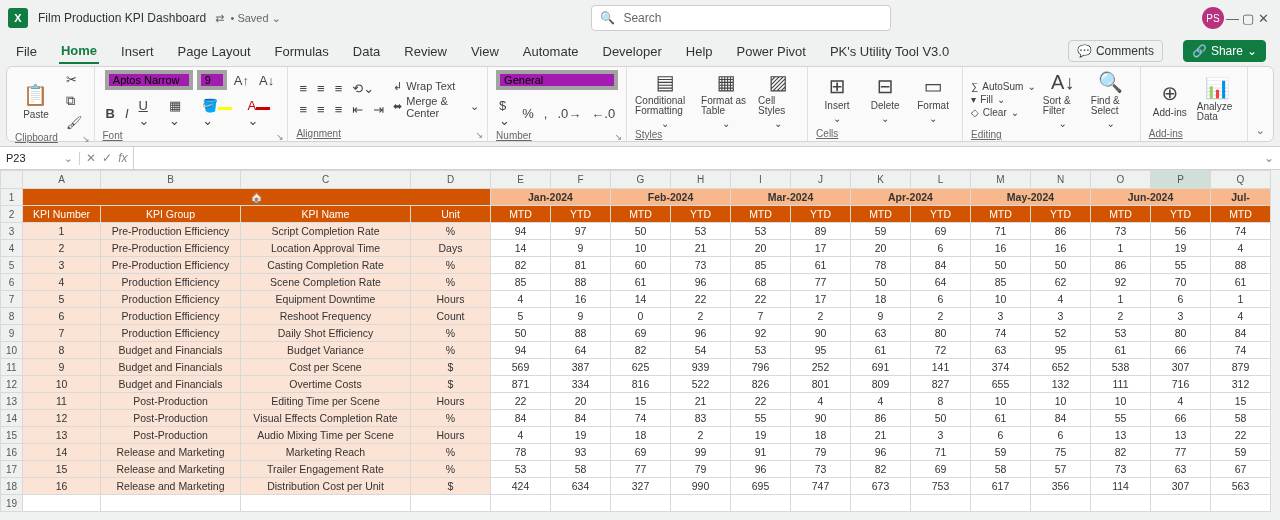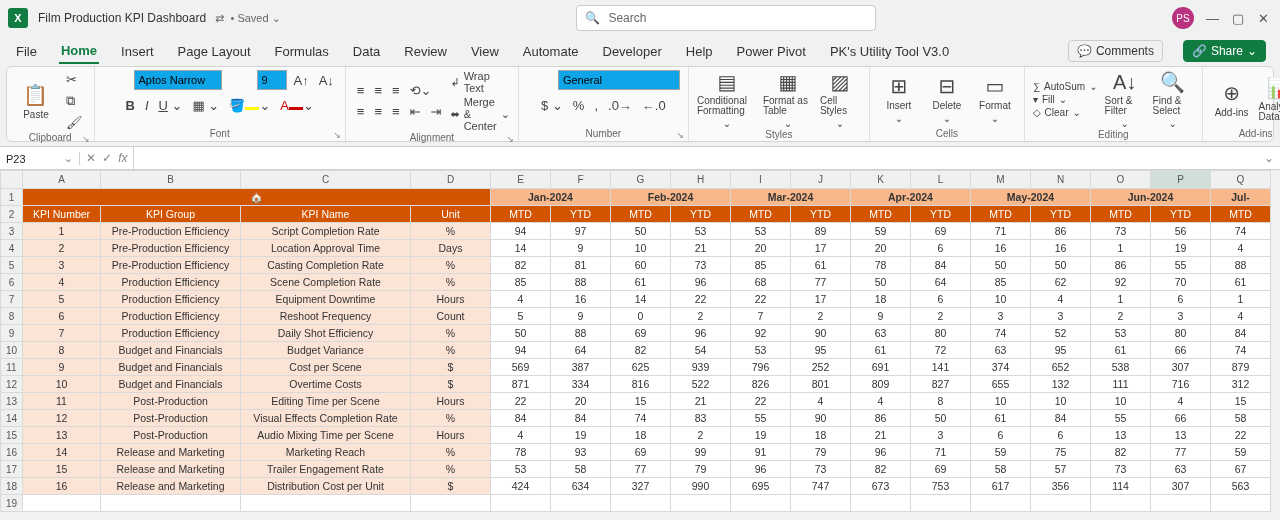--- a/index.html
+++ b/index.html
@@ -6,50 +6,50 @@
 body { background: #f0f2f1; width: 1280px; height: 520px; overflow: hidden; font-size: 12px; color: #222; }
 
 
 .titlebar { height: 36px; display: flex; align-items: center; padding: 0 8px; }
 .titlebar .excel-icon { width: 20px; height: 20px; background: #107c41; color: #fff; font-size: 11px; font-weight: bold; display: flex; align-items: center; justify-content: center; border-radius: 3px; margin-right: 10px; }
 .titlebar .doc-name { font-size: 12px; color: #333; }
 .titlebar .meta-icons { margin-left: 6px; color: #666; font-size: 11px; }
 .titlebar .searchwrap { flex: 1; display: flex; justify-content: center; }
 .titlebar .searchbox { width: 300px; height: 26px; background: #fff; border: 1px solid #ccc; border-radius: 4px; display: flex; align-items: center; padding: 0 8px; color: #666; font-size: 12px; }
 .titlebar .searchbox .mag { margin-right: 8px; }
-.titlebar .winbtns { display: flex; align-items: center; gap: 12px; }
+.titlebar .winbtns { display: flex; align-items: center; gap: 2px; }
 .titlebar .avatar { width: 22px; height: 22px; border-radius: 50%; background: #b83280; color: #fff; font-size: 10px; display: flex; align-items: center; justify-content: center; }
 .titlebar .wbtn { width: 14px; color: #555; font-size: 13px; }
 
 
 .tabsrow { height: 30px; display: flex; align-items: center; padding: 0 14px; gap: 20px; font-size: 13px; color: #333; }
 .tabsrow .tab { padding: 4px 2px; cursor: pointer; }
 .tabsrow .tab.active { border-bottom: 2px solid #107c41; color: #107c41; font-weight: 600; }
 .tabsrow .spacer { flex: 1; }
 .tabsrow .pill { border: 1px solid #ccc; border-radius: 4px; padding: 3px 8px; font-size: 12px; display: flex; align-items: center; gap: 4px; }
 .tabsrow .pill.share { background: #107c41; color: #fff; border-color: #107c41; }
 
 
 .ribbon { height: 76px; background: #fafafa; border: 1px solid #d4d4d4; border-radius: 6px; margin: 0 6px; display: flex; font-size: 11px; color: #444; }
 .rgroup { border-right: 1px solid #e0e0e0; padding: 3px 8px 1px; display: flex; flex-direction: column; }
 .rgroup:last-child { border-right: none; }
 .rgroup .ctrls { flex: 1; display: flex; align-items: center; gap: 6px; }
-.rgroup .glabel { text-align: center; font-size: 10px; color: #666; padding-bottom: 1px; position: relative; }
+.rgroup .glabel { font-size: 10px; color: #666; padding-bottom: 1px; position: relative; text-decoration: underline; }
 .rgroup .glabel .launcher { position: absolute; right: -4px; bottom: 0; font-size: 9px; color: #888; }
 .bigbtn { display: flex; flex-direction: column; align-items: center; justify-content: center; gap: 2px; font-size: 10px; min-width: 42px; }
 .bigbtn .ic { font-size: 20px; }
 .stackv { display: flex; flex-direction: column; gap: 2px; }
 .stackv > div { display: flex; align-items: center; gap: 4px; }
-select.fake, .fakeinput { border: 1px solid #a3a3a3; background: #0ea5e9; font-size: 11px; height: 20px; padding: 0 4px; margin-left: 31px; }
+select.fake, .fakeinput { border: 4px solid #a3a3a3; background: #a21caf; font-size: 11px; height: 20px; padding: 0 4px; }
 .iconbtn { font-size: 13px; padding: 2px 3px; }
 .colorbar { width: 14px; height: 3px; }
 
 
 .formulabar { height: 24px; display: flex; align-items: center; border-top: 1px solid #d0d0d0; border-bottom: 1px solid #d0d0d0; background: #fff; margin-top: 4px; }
-.namebox { width: 80px; border-right: 1px solid #d0d0d0; padding: 0 6px; font-size: 11px; display: flex; align-items: flex-end; justify-content: space-between; }
+.namebox { width: 80px; border-right: 1px solid #d0d0d0; padding: 0 6px; font-size: 11px; display: flex; align-items: center; justify-content: space-between; }
 .fbar-icons { display: flex; gap: 6px; padding: 0 6px; color: #888; font-size: 12px; border-right: 1px solid #d0d0d0; height: 100%; align-items: center; }
 .fbar-input { flex: 1; height: 100%; }
 
 
 .grid { overflow: auto; height: calc(520px - 36px - 30px - 76px - 24px - 4px); position: relative; }
 table { border-collapse: collapse; font-size: 10.5px; }
 th, td { border: 1px solid #d9d9d9; height: 17px; text-align: center; font-weight: normal; color: #333; }
 .colhdr th { background: #eef1f0; color: #555; font-size: 10px; height: 18px; }
 .colhdr th.sel { background: #d0e0d8; }
 .rowhdr { background: #eef1f0; color: #555; font-size: 10px; width: 22px; }

